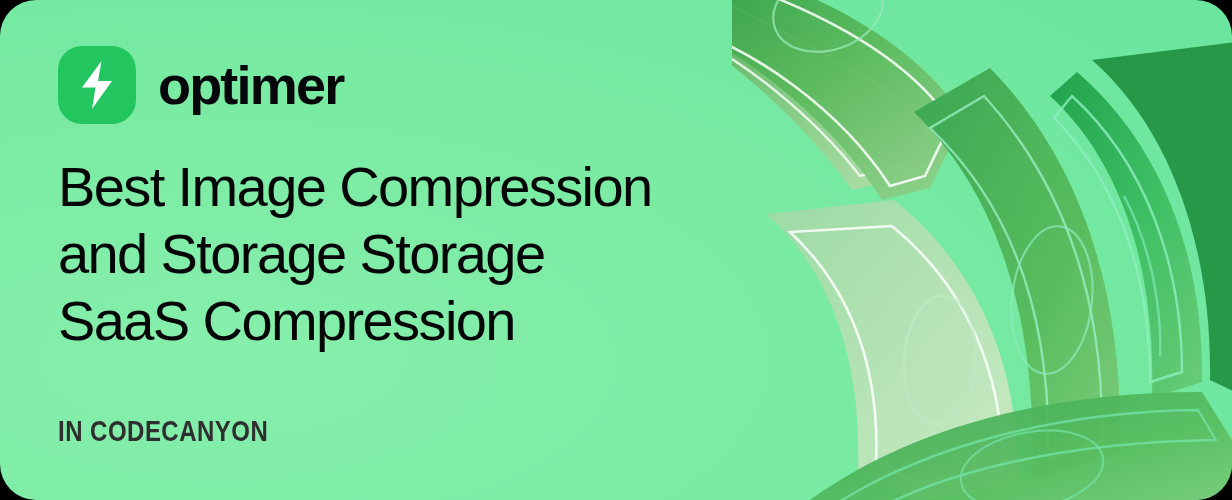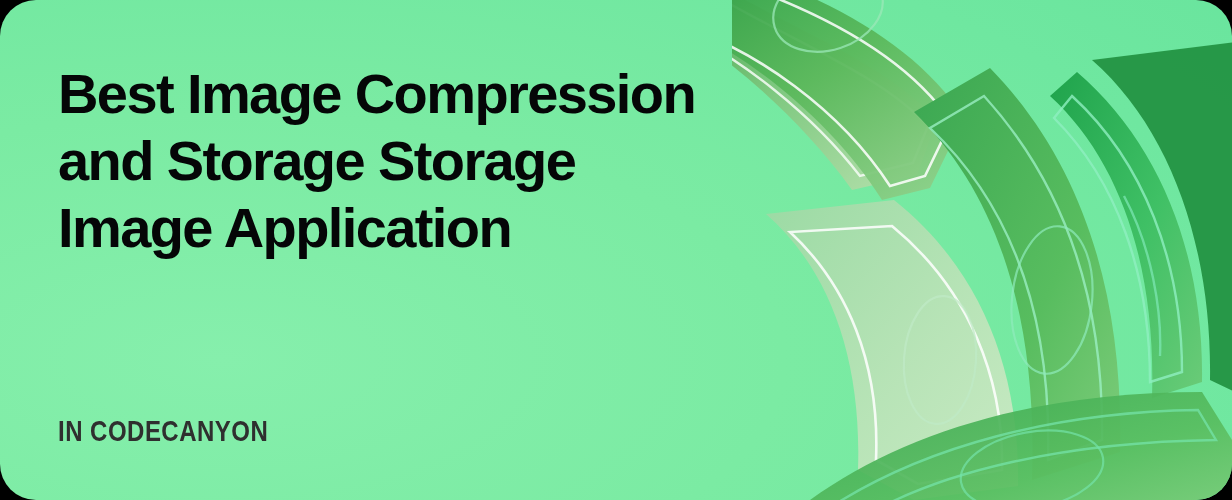--- a/index.html
+++ b/index.html
@@ -55,23 +55,23 @@
   .brand-name {
     font-size:54px;
     font-weight:700;
     letter-spacing:-1.8px;
     color:#05070A;
     line-height:1;
     font-family:"Liberation Sans", sans-serif;
   }
   
   .headline {
-    margin-top:60px;
+    margin-top:29px;
     font-size:56px;
-    font-weight:700;
+    font-weight:400;
     line-height:67px;
     letter-spacing:-1.6px;
     color:#050607;
     max-width:700px;
   }
   .headline span { display:block; }
   
   .source {
     position:absolute;
     left:0; top:414px;
@@ -180,23 +180,31 @@
                    C 330 442, 212 472, 140 512 Z" fill="none" stroke="#74E3A8" stroke-width="2.4" opacity="0.75"></path>
           <ellipse cx="300" cy="470" rx="72" ry="38" transform="rotate(-10 300 470)" fill="none" stroke="#74E3A8" stroke-width="2.2" opacity="0.7"></ellipse>
         </g>
 
       </g>
     </svg>
   </div>
 
   <div class="content">
 
+    <div class="brand">
+      <div class="brand-mark">
+        <svg width="40" height="50" viewBox="0 0 40 50" xmlns="http://www.w3.org/2000/svg" aria-hidden="true">
+          <path d="M24.5 1 L5 27.5 L18.5 27.5 L15 49 L35 21 L21 21 Z" fill="#FFFFFF"></path>
+        </svg>
+      </div>
+      <div class="brand-name">optimer</div>
+    </div>
 
     <h1 class="headline">
       <span>Best Image Compression</span>
       <span>and Storage Storage</span>
-      <span>Image Application</span>
+      <span>SaaS Compression</span>
     </h1>
 
     <div class="source">IN CODECANYON</div>
   </div>
 
 </div>
 
 </body></html>

